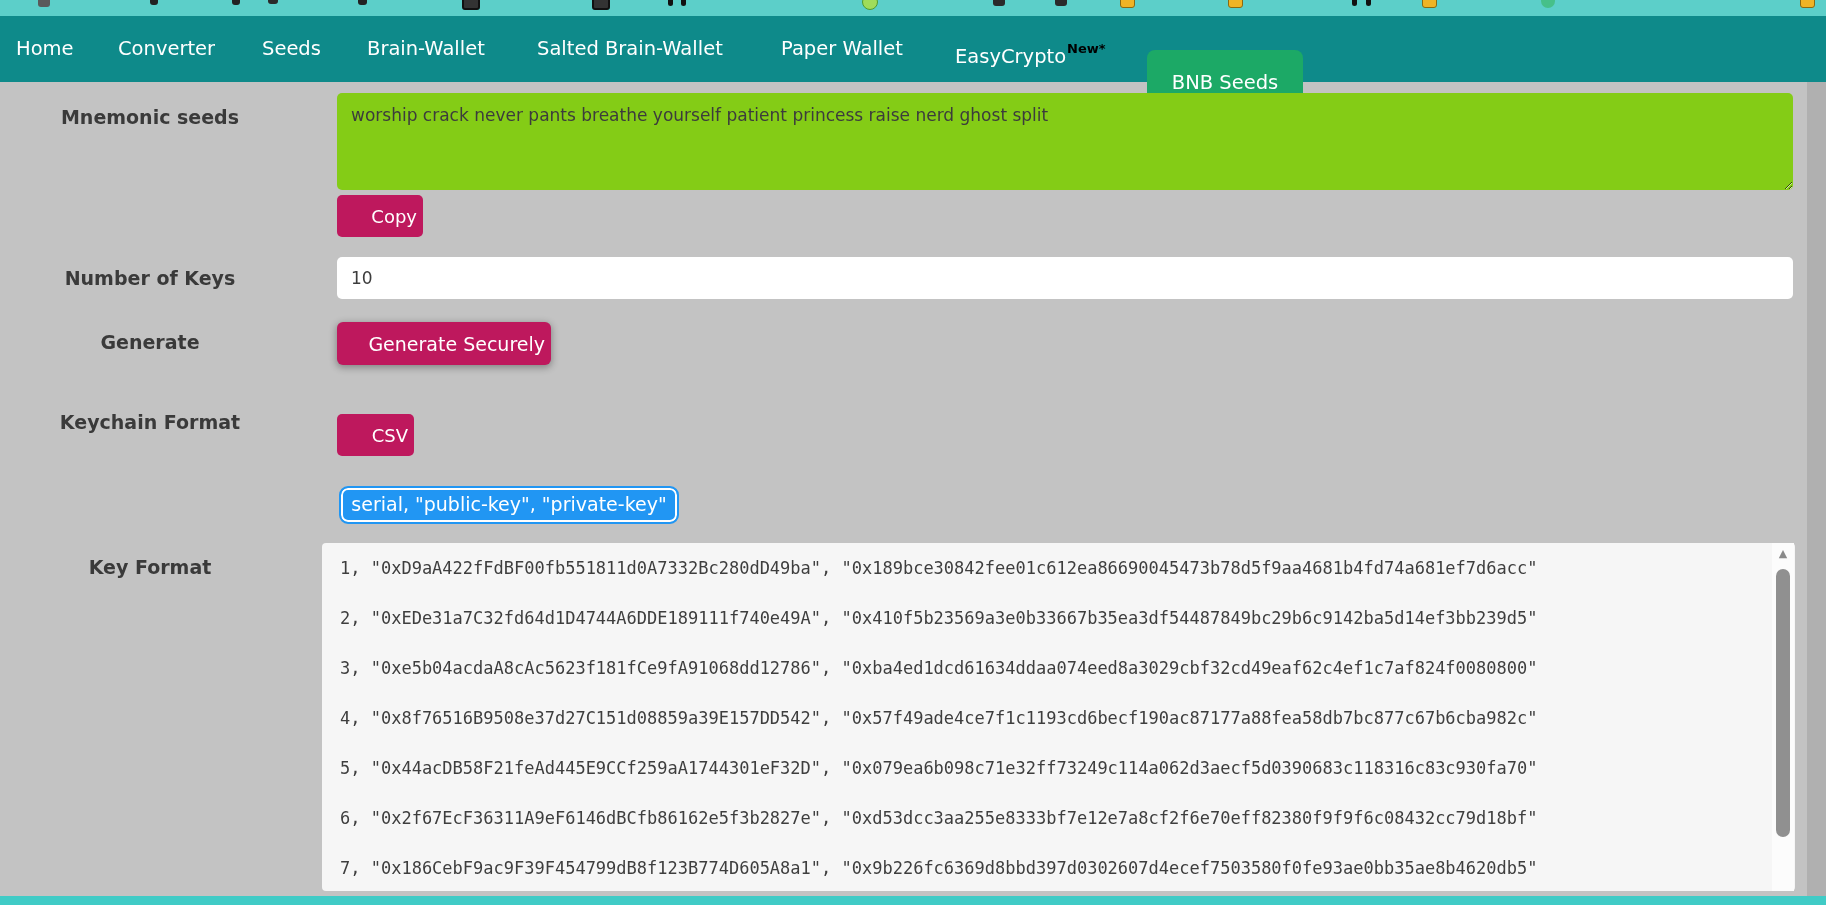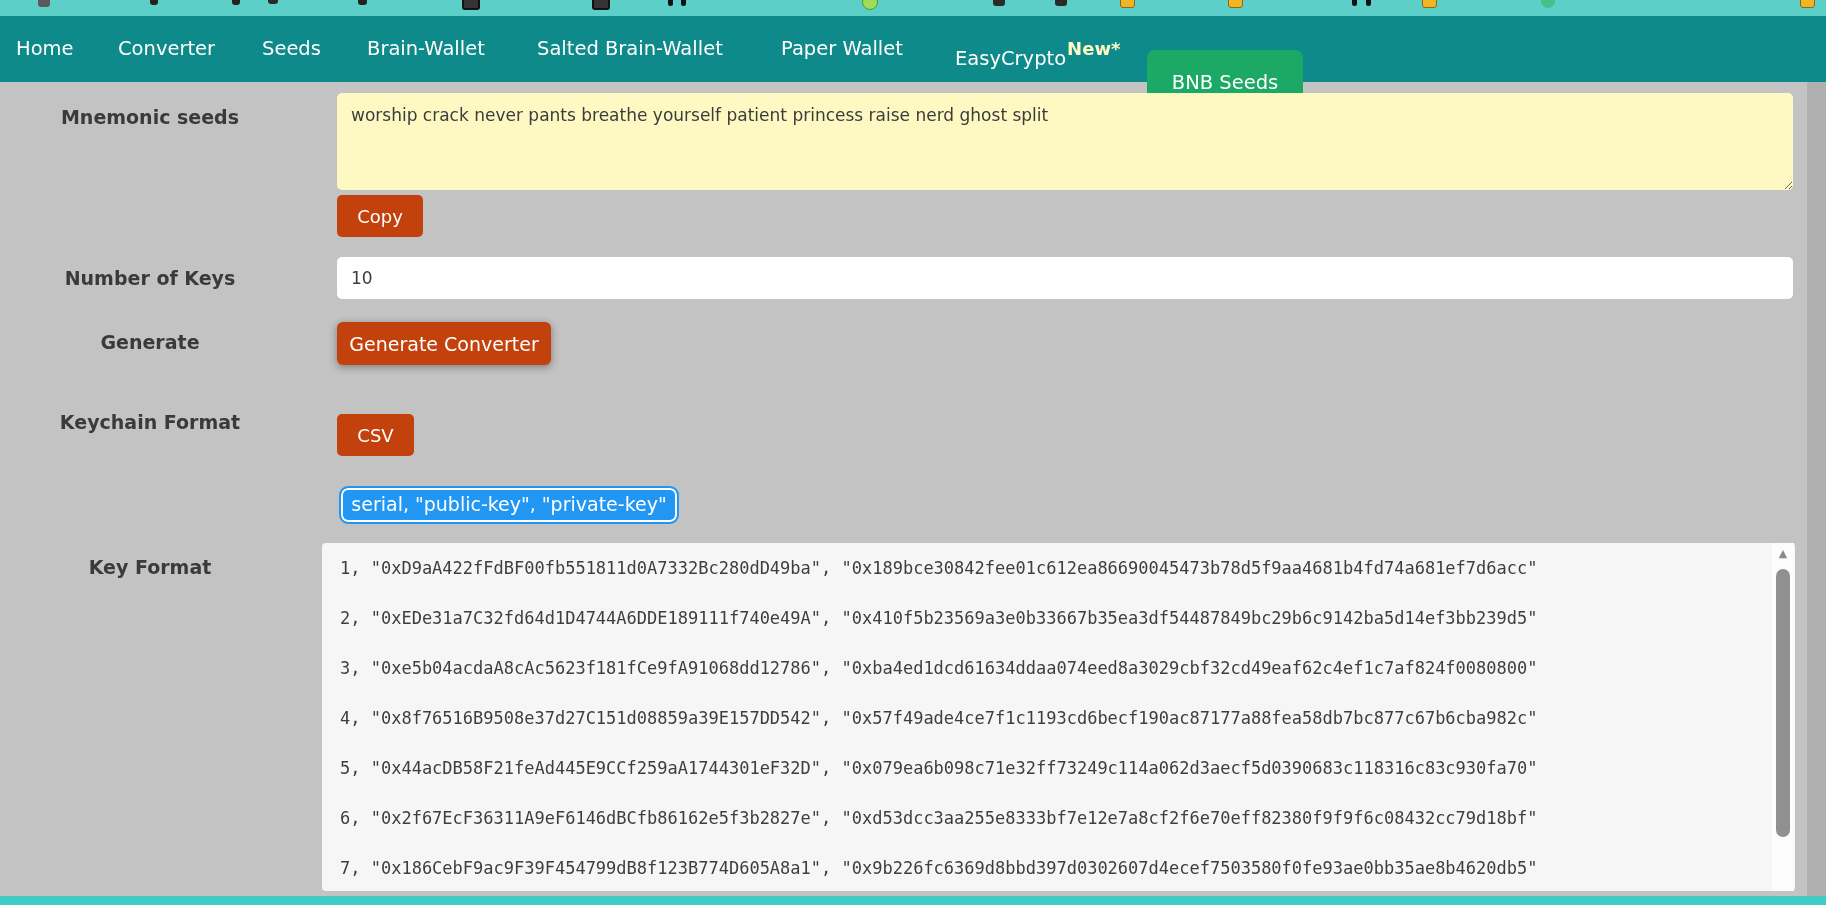--- a/index.html
+++ b/index.html
@@ -8,30 +8,30 @@
 
   
   .top-strip{position:absolute;top:0;left:0;width:1826px;height:16px;background:#5ccfc9;overflow:hidden;}
   .frag{position:absolute;top:-6px;border-radius:3px;}
   .bottom-strip{position:absolute;top:896px;left:0;width:1826px;height:9px;background:#40cbc6;}
   .page-scroll{position:absolute;left:1807px;top:82px;width:19px;height:814px;background:#b0b0b0;}
 
   
   .nav{position:absolute;top:16px;left:0;width:1826px;height:66px;background:#0e8a8a;}
   .nav-item{position:absolute;top:0;height:85px;line-height:66px;color:#ffffff;font-size:19.5px;cursor:pointer;white-space:nowrap;text-decoration:none;}
-  .badge-new{color:#fef9c3;font-weight:bold;font-size:18px;vertical-align:10px;margin-left:1px;}
+  .badge-new{color:#000000;font-weight:bold;font-size:13px;vertical-align:10px;margin-left:1px;}
   .nav-tab-active{position:absolute;left:1147px;top:0;width:156px;height:66px;background:#1ca966;border-radius:8px;color:#fff;font-size:19.5px;line-height:66px;text-align:center;cursor:pointer;margin-top:34px;}
 
   
   .form-label{position:absolute;left:0;width:300px;text-align:center;font-weight:bold;font-size:19px;color:#3a3a3a;white-space:nowrap;}
 
   
-  .mnemonic-area{position:absolute;left:337px;top:93px;width:1456px;height:97px;box-sizing:border-box;background:#fef9c3;border:none;border-radius:5px;padding:12px 14px;font-family:"DejaVu Sans",sans-serif;font-size:17px;color:#3c3c3c;resize:both;overflow:auto;outline:none;}
+  .mnemonic-area{position:absolute;left:337px;top:93px;width:1456px;height:97px;box-sizing:border-box;background:#84cc16;border:none;border-radius:5px;padding:12px 14px;font-family:"DejaVu Sans",sans-serif;font-size:17px;color:#3c3c3c;resize:both;overflow:auto;outline:none;}
   .text-input{position:absolute;left:337px;top:257px;width:1456px;height:42px;box-sizing:border-box;background:#fff;border:none;border-radius:5px;padding:14px 14px;font-family:"DejaVu Sans",sans-serif;font-size:17px;color:#3c3c3c;outline:none;}
-  .btn{position:absolute;background:#c2410c;color:#fff;border:none;border-radius:5px;font-family:"DejaVu Sans",sans-serif;cursor:pointer;}
+  .btn{position:absolute;background:#be185d;color:#fff;border:none;border-radius:5px;font-family:"DejaVu Sans",sans-serif;cursor:pointer;text-align:right;}
   .btn-copy{left:337px;top:195px;width:86px;height:42px;font-size:18px;}
   .btn-generate{left:337px;top:322px;width:214px;height:43px;font-size:19px;border-radius:6px;box-shadow:0 2px 7px 1px rgba(0,0,0,0.3);}
   .btn-csv{left:337px;top:414px;width:77px;height:42px;font-size:18px;}
   .format-pill{position:absolute;left:339px;top:486px;width:340px;height:38px;box-sizing:border-box;background:#2196f3;border:2px solid #2196f3;border-radius:9px;box-shadow:inset 0 0 0 2px #ffffff;color:#fff;font-size:19px;line-height:32px;text-align:center;cursor:pointer;white-space:nowrap;}
 
   
   .keychains-box{position:absolute;left:322px;top:543px;width:1473px;height:348px;box-sizing:border-box;background:#f6f6f6;border-radius:4px;overflow:hidden;}
   .key-row{padding-left:18px;line-height:50px;font-family:"DejaVu Sans Mono",monospace;font-size:17px;color:#3e3e3e;white-space:nowrap;}
   .kc-scrolltrack{position:absolute;left:1772px;top:543px;width:22px;height:348px;background:#fcfcfc;}
   .kc-arrow{position:absolute;left:0;top:5px;width:22px;text-align:center;color:#8a8a8a;font-size:11px;line-height:11px;}
@@ -76,21 +76,21 @@
   </div>
 
   <div class="form-label" style="top:106px">Mnemonic seeds</div>
   <textarea class="mnemonic-area" spellcheck="false" style="">worship crack never pants breathe yourself patient princess raise nerd ghost split</textarea>
   <button class="btn btn-copy">Copy</button>
 
   <div class="form-label" style="top:267px">Number of Keys</div>
   <input class="text-input" type="text" value="10" style="">
 
   <div class="form-label" style="top:331px">Generate</div>
-  <button class="btn btn-generate">Generate Converter</button>
+  <button class="btn btn-generate">Generate Securely</button>
 
   <div class="form-label" style="top:411px">Keychain Format</div>
   <button class="btn btn-csv">CSV</button>
   <div class="format-pill">serial, "public-key", "private-key"</div>
 
   <div class="form-label" style="top:556px">Key Format</div>
   <div class="keychains-box">
     <div class="key-row">1, "0xD9aA422fFdBF00fb551811d0A7332Bc280dD49ba", "0x189bce30842fee01c612ea86690045473b78d5f9aa4681b4fd74a681ef7d6acc"</div>
     <div class="key-row">2, "0xEDe31a7C32fd64d1D4744A6DDE189111f740e49A", "0x410f5b23569a3e0b33667b35ea3df54487849bc29b6c9142ba5d14ef3bb239d5"</div>
     <div class="key-row">3, "0xe5b04acdaA8cAc5623f181fCe9fA91068dd12786", "0xba4ed1dcd61634ddaa074eed8a3029cbf32cd49eaf62c4ef1c7af824f0080800"</div>

